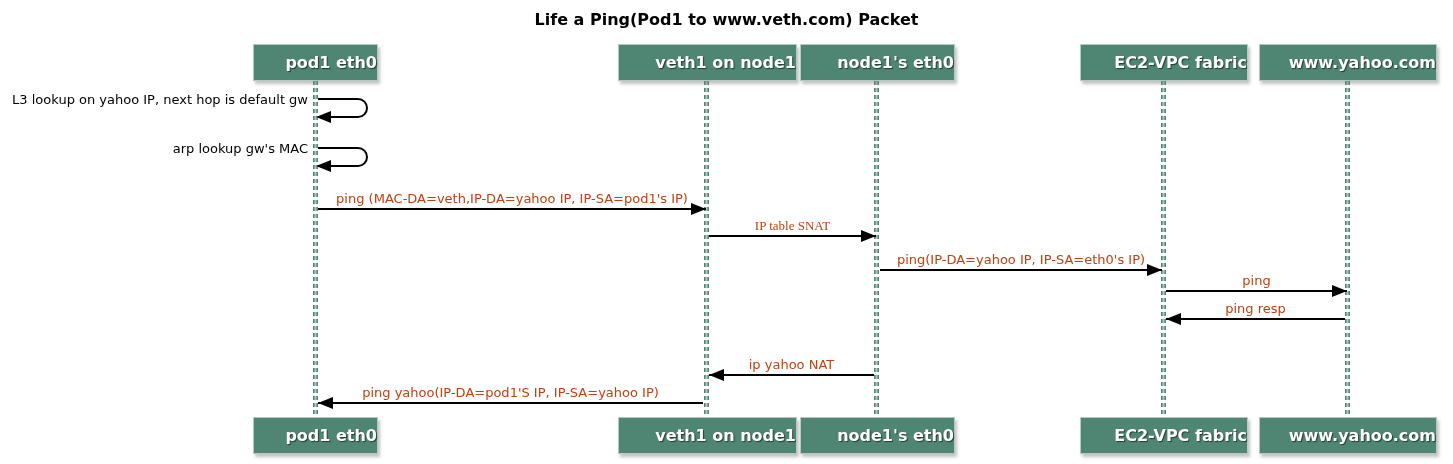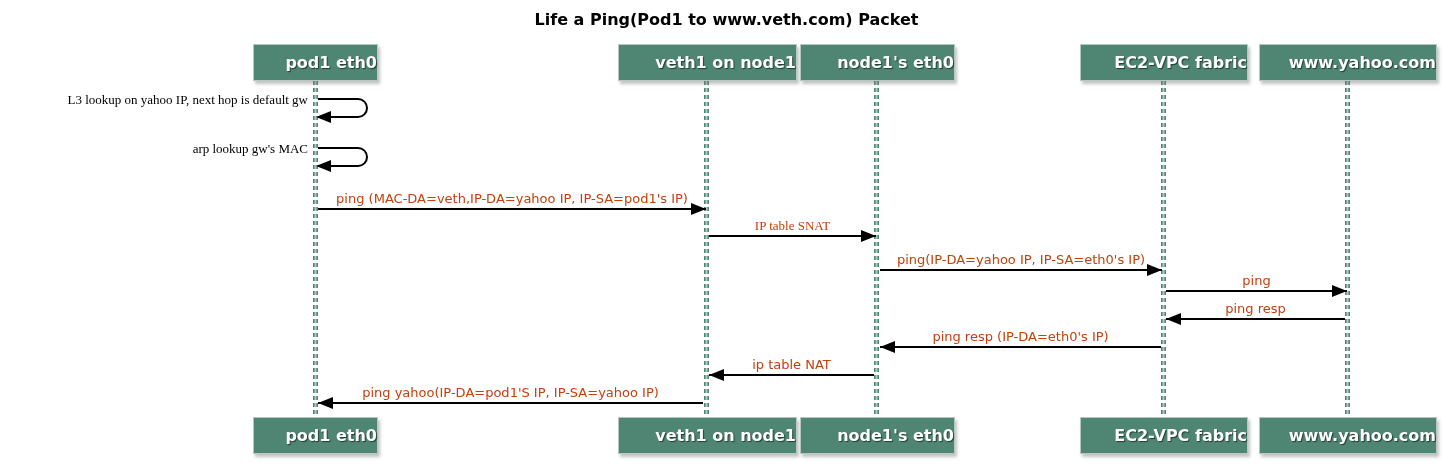--- a/index.html
+++ b/index.html
@@ -38,21 +38,21 @@
   .head.r{right:0;top:-5px;border-left:15px solid #000;}
   .head.l{left:0;top:-5px;border-right:15px solid #000;}
   .selfmsg{position:absolute;}
   .selfmsg .loop{
     width:48px;height:16px;border:2px solid #000;border-left:0;
     border-radius:0 11px 11px 0;
   }
   .selfmsg .head{left:-2px;top:13px;border-right:15px solid #000;}
   .selflbl{
     position:absolute;left:0;width:308px;text-align:right;
-    font-size:13px;line-height:16px;color:#000;white-space:nowrap;font-family:Liberation Serif, serif;
+    font-size:13px;line-height:16px;color:#000;white-space:nowrap;
   }
 </style>
 </head>
 <body>
 
 <div class="canvas">
 
   <div class="title">Life a Ping(Pod1 to www.veth.com) Packet</div>
 
   <div class="lifeline" style="left:313px;"></div>
@@ -113,29 +113,23 @@
       </div>
   </div>
 
   <div class="msg" style="left:1166px;top:301px;width:179px;">
     <div class="lbl">ping resp</div>
     <div class="line">
         <div class="head l"></div>
       </div>
   </div>
 
-  <div class="msg" style="left:880px;top:329px;width:281px;">
-    <div class="lbl">ping resp (IP-DA=eth0's IP)</div>
-    <div class="line">
-        <div class="head l"></div>
-      </div>
-  </div>
 
   <div class="msg" style="left:709px;top:357px;width:165px;">
-    <div class="lbl">ip table NAT</div>
+    <div class="lbl">ip yahoo NAT</div>
     <div class="line">
         <div class="head l"></div>
       </div>
   </div>
 
   <div class="msg" style="left:318px;top:385px;width:385px;">
     <div class="lbl">ping yahoo(IP-DA=pod1'S IP, IP-SA=yahoo IP)</div>
     <div class="line">
         <div class="head l"></div>
       </div>

